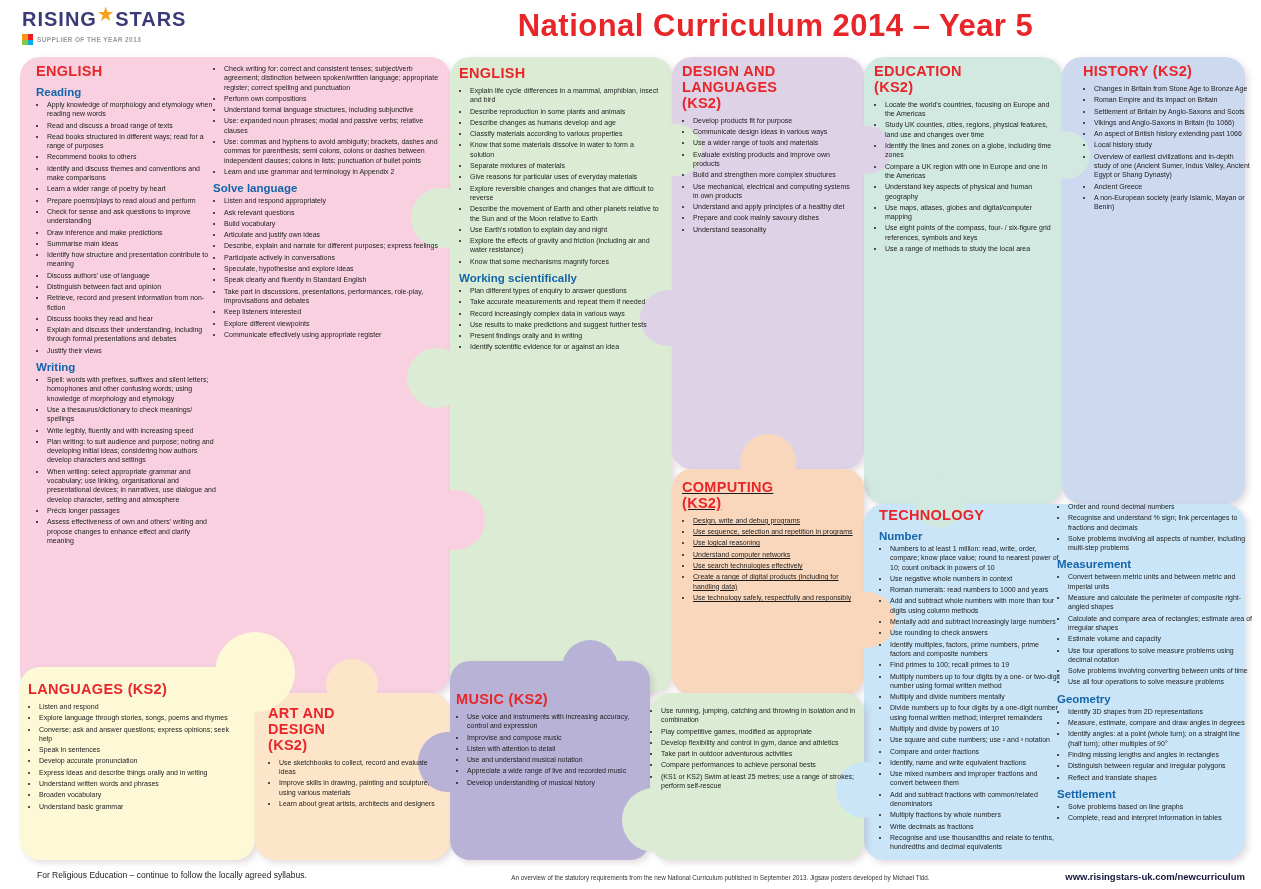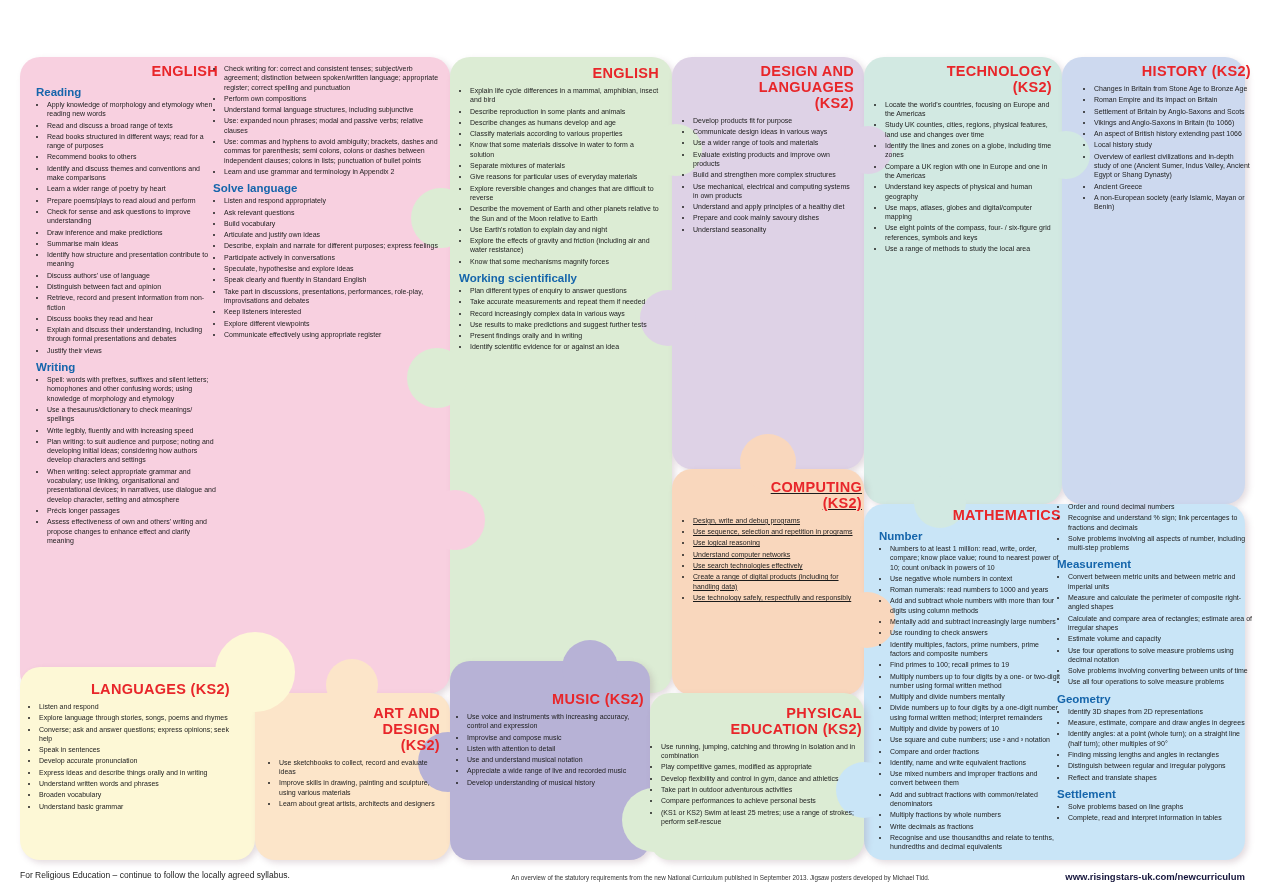--- a/index.html
+++ b/index.html
@@ -21,37 +21,50 @@
   .main-title{position:absolute;left:300px;right:10px;top:8px;z-index:6;text-align:center;
               font-size:31px;font-weight:bold;color:var(--red);letter-spacing:.5px;}
 
   
   .piece{position:absolute;border-radius:20px;z-index:1;box-shadow:3px 3px 6px rgba(130,95,115,.22);}
   .tab{position:absolute;border-radius:50%;z-index:2;}
 
   
   .col{position:absolute;z-index:5;color:#1c1c1c;}
   .sec-title{font-weight:bold;font-size:14.5px;line-height:1.1;color:var(--red);
-             letter-spacing:.3px;white-space:pre-line;margin:0 0 4px 0;text-align:right;}
+             letter-spacing:.3px;white-space:pre-line;margin:0 0 4px 0;}
   .sub{font-weight:bold;font-size:11.5px;color:var(--blue);margin:6px 0 2px 0;}
   .sub:first-child{margin-top:0;}
   ul.bullets{margin:0;padding:0 0 0 11px;font-size:7px;line-height:1.33;list-style:disc;}
   ul.bullets li{margin:0 0 2px 0;}
 
   
-  .f-left{position:absolute;left:20px;bottom:9px;font-size:8.5px;color:#222;z-index:6;}
+  .f-left{position:absolute;left:37px;bottom:9px;font-size:8.5px;color:#222;z-index:6;}
   .f-center{position:absolute;left:420px;right:240px;bottom:8px;font-size:6.3px;color:#333;
             text-align:center;z-index:6;}
   .f-right{position:absolute;right:16px;bottom:7px;font-size:9.5px;font-weight:bold;color:#16163c;z-index:6;}
 </style>
 </head>
 <body>
 
 <div class="poster">
 
+  <div class="logo">
+    <div class="logo-line"><span>RISING</span><span class="logo-star">★</span><span>STARS</span></div>
+    <div class="badge-row">
+      <span class="badge-ico">
+          <i></i>
+          <i></i>
+          <i></i>
+          <i></i>
+        </span>
+      <span class="badge-txt">SUPPLIER OF THE YEAR 2013</span>
+    </div>
+  </div>
+  <div class="main-title">National Curriculum 2014 – Year 5</div>
 
   <div class="piece" style="left: 20px; top: 57px; width: 430px; height: 636px; background: rgb(248, 208, 224);"></div>
   <div class="piece" style="left: 450px; top: 57px; width: 222px; height: 636px; background: rgb(220, 236, 212);"></div>
   <div class="piece" style="left: 672px; top: 57px; width: 192px; height: 412px; background: rgb(222, 210, 230);"></div>
   <div class="piece" style="left: 864px; top: 57px; width: 198px; height: 447px; background: rgb(210, 233, 226);"></div>
   <div class="piece" style="left: 1062px; top: 57px; width: 183px; height: 447px; background: rgb(205, 217, 239);"></div>
   <div class="piece" style="left: 672px; top: 469px; width: 192px; height: 226px; background: rgb(249, 215, 189);"></div>
   <div class="piece" style="left: 864px; top: 504px; width: 381px; height: 356px; background: rgb(201, 229, 247);"></div>
   <div class="piece" style="left: 20px; top: 667px; width: 235px; height: 193px; background: rgb(253, 248, 214);"></div>
   <div class="piece" style="left: 255px; top: 693px; width: 195px; height: 167px; background: rgb(252, 229, 201);"></div>
@@ -174,21 +187,21 @@
         <li>Evaluate existing products and improve own products</li>
         <li>Build and strengthen more complex structures</li>
         <li>Use mechanical, electrical and computing systems in own products</li>
         <li>Understand and apply principles of a healthy diet</li>
         <li>Prepare and cook mainly savoury dishes</li>
         <li>Understand seasonality</li>
       </ul>
   </div>
 
   <div class="col" style="left:874px;top:64px;width:178px;">
-    <div class="sec-title">TECHNOLOGY
+    <div class="sec-title">EDUCATION
 (KS2)</div>
     <ul class="bullets">
         <li>Locate the world's countries, focusing on Europe and the Americas</li>
         <li>Study UK counties, cities, regions, physical features, land use and changes over time</li>
         <li>Identify the lines and zones on a globe, including time zones</li>
         <li>Compare a UK region with one in Europe and one in the Americas</li>
         <li>Understand key aspects of physical and human geography</li>
         <li>Use maps, atlases, globes and digital/computer mapping</li>
         <li>Use eight points of the compass, four- / six-figure grid references, symbols and keys</li>
         <li>Use a range of methods to study the local area</li>
@@ -218,21 +231,21 @@
         <li>Use sequence, selection and repetition in programs</li>
         <li>Use logical reasoning</li>
         <li>Understand computer networks</li>
         <li>Use search technologies effectively</li>
         <li>Create a range of digital products (including for handling data)</li>
         <li>Use technology safely, respectfully and responsibly</li>
       </ul>
   </div>
 
   <div class="col" style="left:879px;top:508px;width:182px;">
-    <div class="sec-title">MATHEMATICS</div>
+    <div class="sec-title">TECHNOLOGY</div>
     <div class="sub">Number</div>
     <ul class="bullets">
         <li>Numbers to at least 1 million: read, write, order, compare; know place value; round to nearest power of 10; count on/back in powers of 10</li>
         <li>Use negative whole numbers in context</li>
         <li>Roman numerals: read numbers to 1000 and years</li>
         <li>Add and subtract whole numbers with more than four digits using column methods</li>
         <li>Mentally add and subtract increasingly large numbers</li>
         <li>Use rounding to check answers</li>
         <li>Identify multiples, factors, prime numbers, prime factors and composite numbers</li>
         <li>Find primes to 100; recall primes to 19</li>
@@ -315,22 +328,20 @@
         <li>Use voice and instruments with increasing accuracy, control and expression</li>
         <li>Improvise and compose music</li>
         <li>Listen with attention to detail</li>
         <li>Use and understand musical notation</li>
         <li>Appreciate a wide range of live and recorded music</li>
         <li>Develop understanding of musical history</li>
       </ul>
   </div>
 
   <div class="col" style="left:650px;top:706px;width:212px;">
-    <div class="sec-title">PHYSICAL
-EDUCATION (KS2)</div>
     <ul class="bullets">
         <li>Use running, jumping, catching and throwing in isolation and in combination</li>
         <li>Play competitive games, modified as appropriate</li>
         <li>Develop flexibility and control in gym, dance and athletics</li>
         <li>Take part in outdoor adventurous activities</li>
         <li>Compare performances to achieve personal bests</li>
         <li>(KS1 or KS2) Swim at least 25 metres; use a range of strokes; perform self-rescue</li>
       </ul>
   </div>
 

